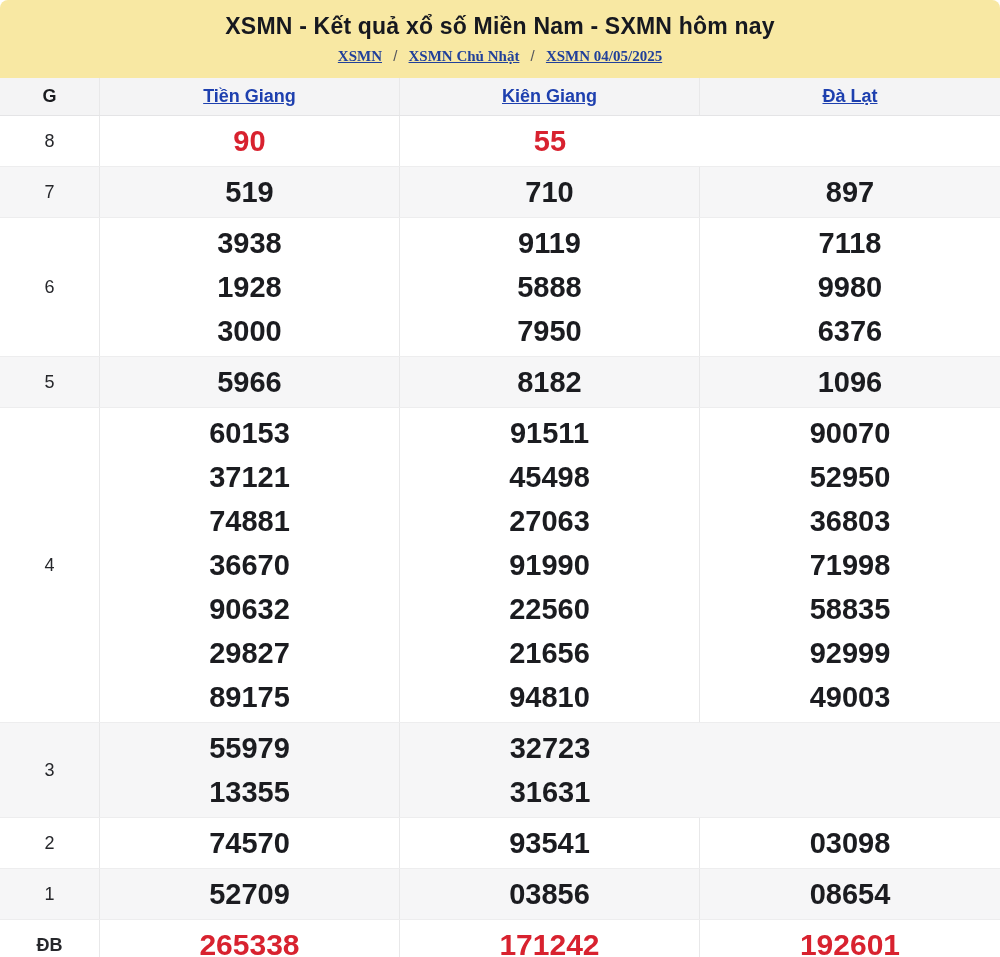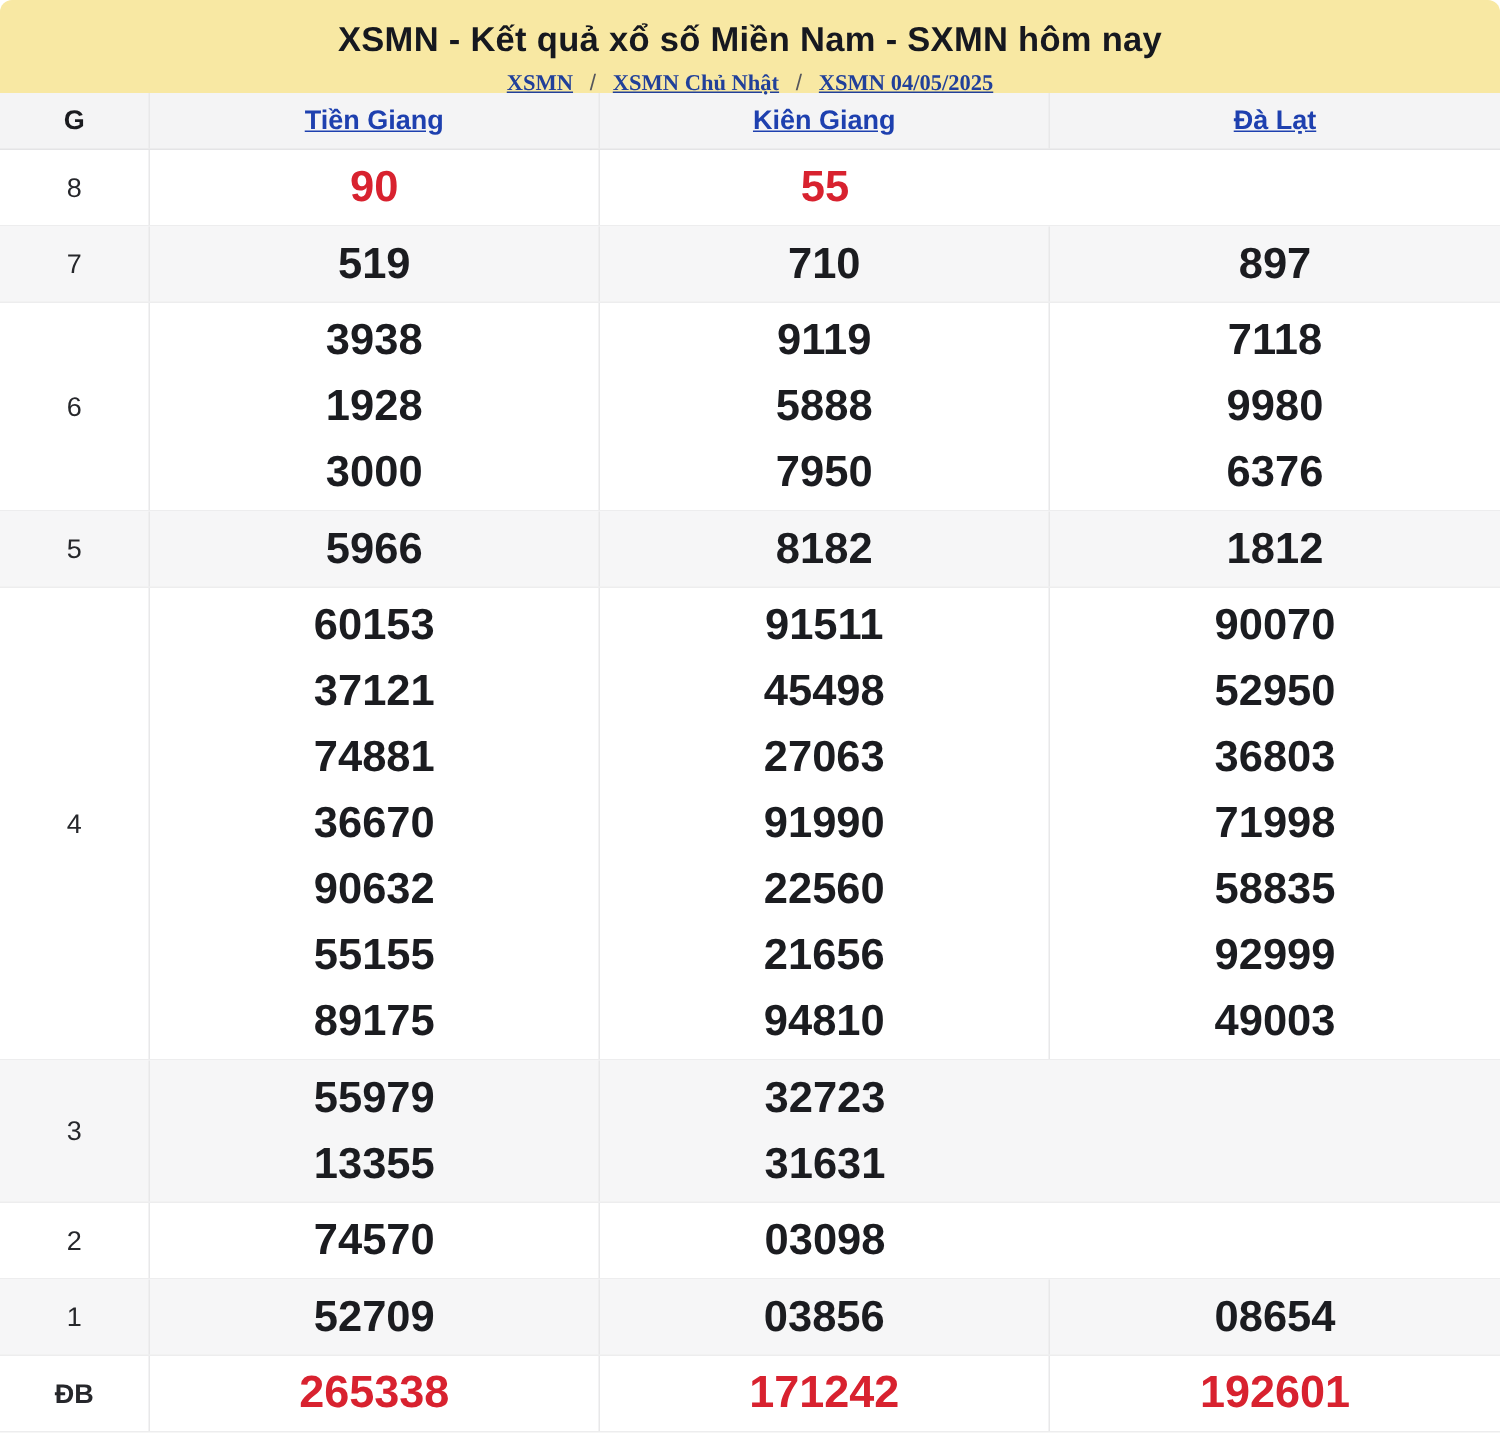--- a/index.html
+++ b/index.html
@@ -14,21 +14,21 @@
     --hline:#ededee;
   }
   *{box-sizing:border-box;}
   html,body{margin:0;padding:0;}
   body{
     width:1000px;height:957px;background:#fff;
     font-family:"Liberation Sans", sans-serif;color:var(--ink);
     overflow:hidden;
   }
   .banner{
-    background:var(--banner);height:62px;text-align:center;
+    background:var(--banner);height:78px;text-align:center;
     border-radius:8px 8px 0 0;
   }
   .title{
     margin:0;padding-top:13px;font-size:23px;font-weight:700;
     color:#16181f;letter-spacing:.2px;
   }
   .breadcrumb{margin-top:7px;font-size:15px;font-weight:600;}
   .breadcrumb a{color:var(--crumb);text-decoration:underline;cursor:pointer;font-family:Liberation Serif, serif;}
   .breadcrumb .sep{color:#55565c;font-weight:400;margin:0 7px;}
   .results{width:1000px;}
@@ -126,32 +126,32 @@
       </div>
       <div class="trow shade">
         <div class="gcell">5</div>
         <div class="vcell">
           <div class="num">5966</div>
         </div>
         <div class="vcell">
           <div class="num">8182</div>
         </div>
         <div class="vcell">
-          <div class="num">1812</div>
+          <div class="num">1096</div>
         </div>
       </div>
       <div class="trow">
         <div class="gcell">4</div>
         <div class="vcell">
           <div class="num">60153</div>
           <div class="num">37121</div>
           <div class="num">74881</div>
           <div class="num">36670</div>
           <div class="num">90632</div>
-          <div class="num">55155</div>
+          <div class="num">29827</div>
           <div class="num">89175</div>
         </div>
         <div class="vcell">
           <div class="num">91511</div>
           <div class="num">45498</div>
           <div class="num">27063</div>
           <div class="num">91990</div>
           <div class="num">22560</div>
           <div class="num">21656</div>
           <div class="num">94810</div>
@@ -176,20 +176,23 @@
           <div class="num">32723</div>
           <div class="num">31631</div>
         </div>
       </div>
       <div class="trow">
         <div class="gcell">2</div>
         <div class="vcell">
           <div class="num">74570</div>
         </div>
         <div class="vcell">
+          <div class="num">93541</div>
+        </div>
+        <div class="vcell">
           <div class="num">03098</div>
         </div>
       </div>
       <div class="trow shade">
         <div class="gcell">1</div>
         <div class="vcell">
           <div class="num">52709</div>
         </div>
         <div class="vcell">
           <div class="num">03856</div>

